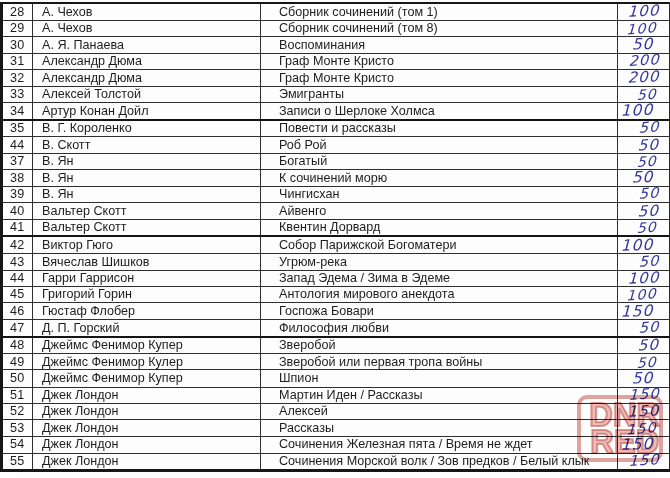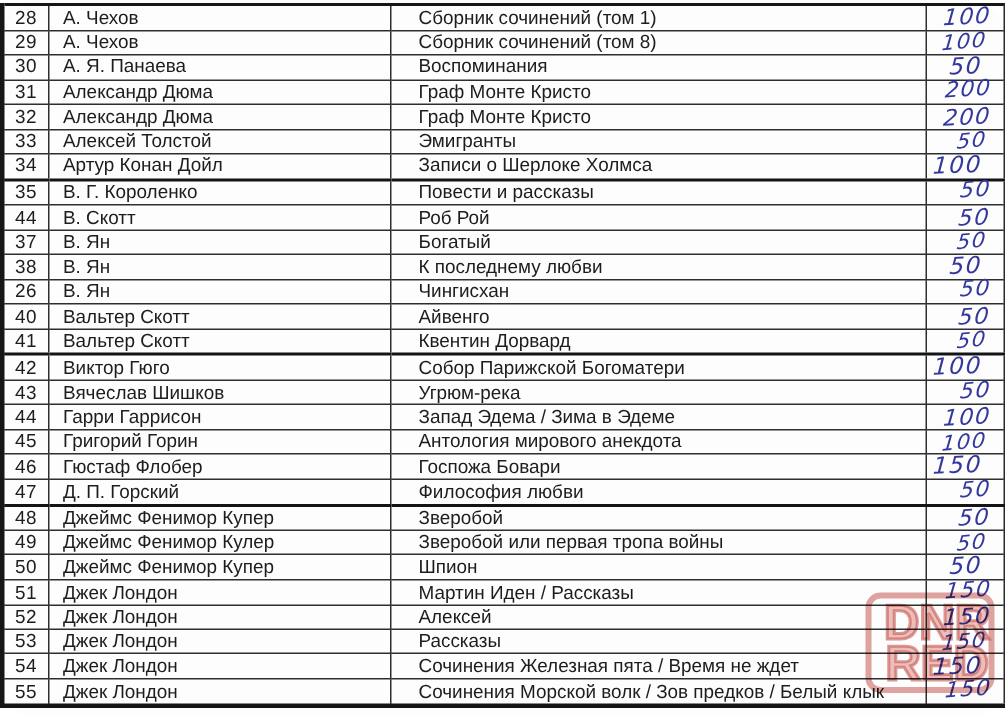--- a/index.html
+++ b/index.html
@@ -123,25 +123,25 @@
   </tr>
         <tr class="hv1">
     <td class="c-num">37</td>
     <td class="c-author">В. Ян</td>
     <td class="c-title">Богатый</td>
     <td class="c-price"><span style="color: rgb(52, 56, 157);">50</span></td>
   </tr>
         <tr class="hv2">
     <td class="c-num">38</td>
     <td class="c-author">В. Ян</td>
-    <td class="c-title">К последнему любви</td>
-    <td class="c-price"><span style="color: rgb(52, 56, 157);">50</span></td>
-  </tr>
-        <tr class="hv3">
-    <td class="c-num">26</td>
+    <td class="c-title">К сочинений морю</td>
+    <td class="c-price"><span style="color: rgb(52, 56, 157);">50</span></td>
+  </tr>
+        <tr class="hv3">
+    <td class="c-num">39</td>
     <td class="c-author">В. Ян</td>
     <td class="c-title">Чингисхан</td>
     <td class="c-price"><span style="color: rgb(52, 56, 157);">50</span></td>
   </tr>
         <tr class="hv0">
     <td class="c-num">40</td>
     <td class="c-author">Вальтер Скотт</td>
     <td class="c-title">Айвенго</td>
     <td class="c-price"><span style="color: rgb(52, 56, 157);">50</span></td>
   </tr>

